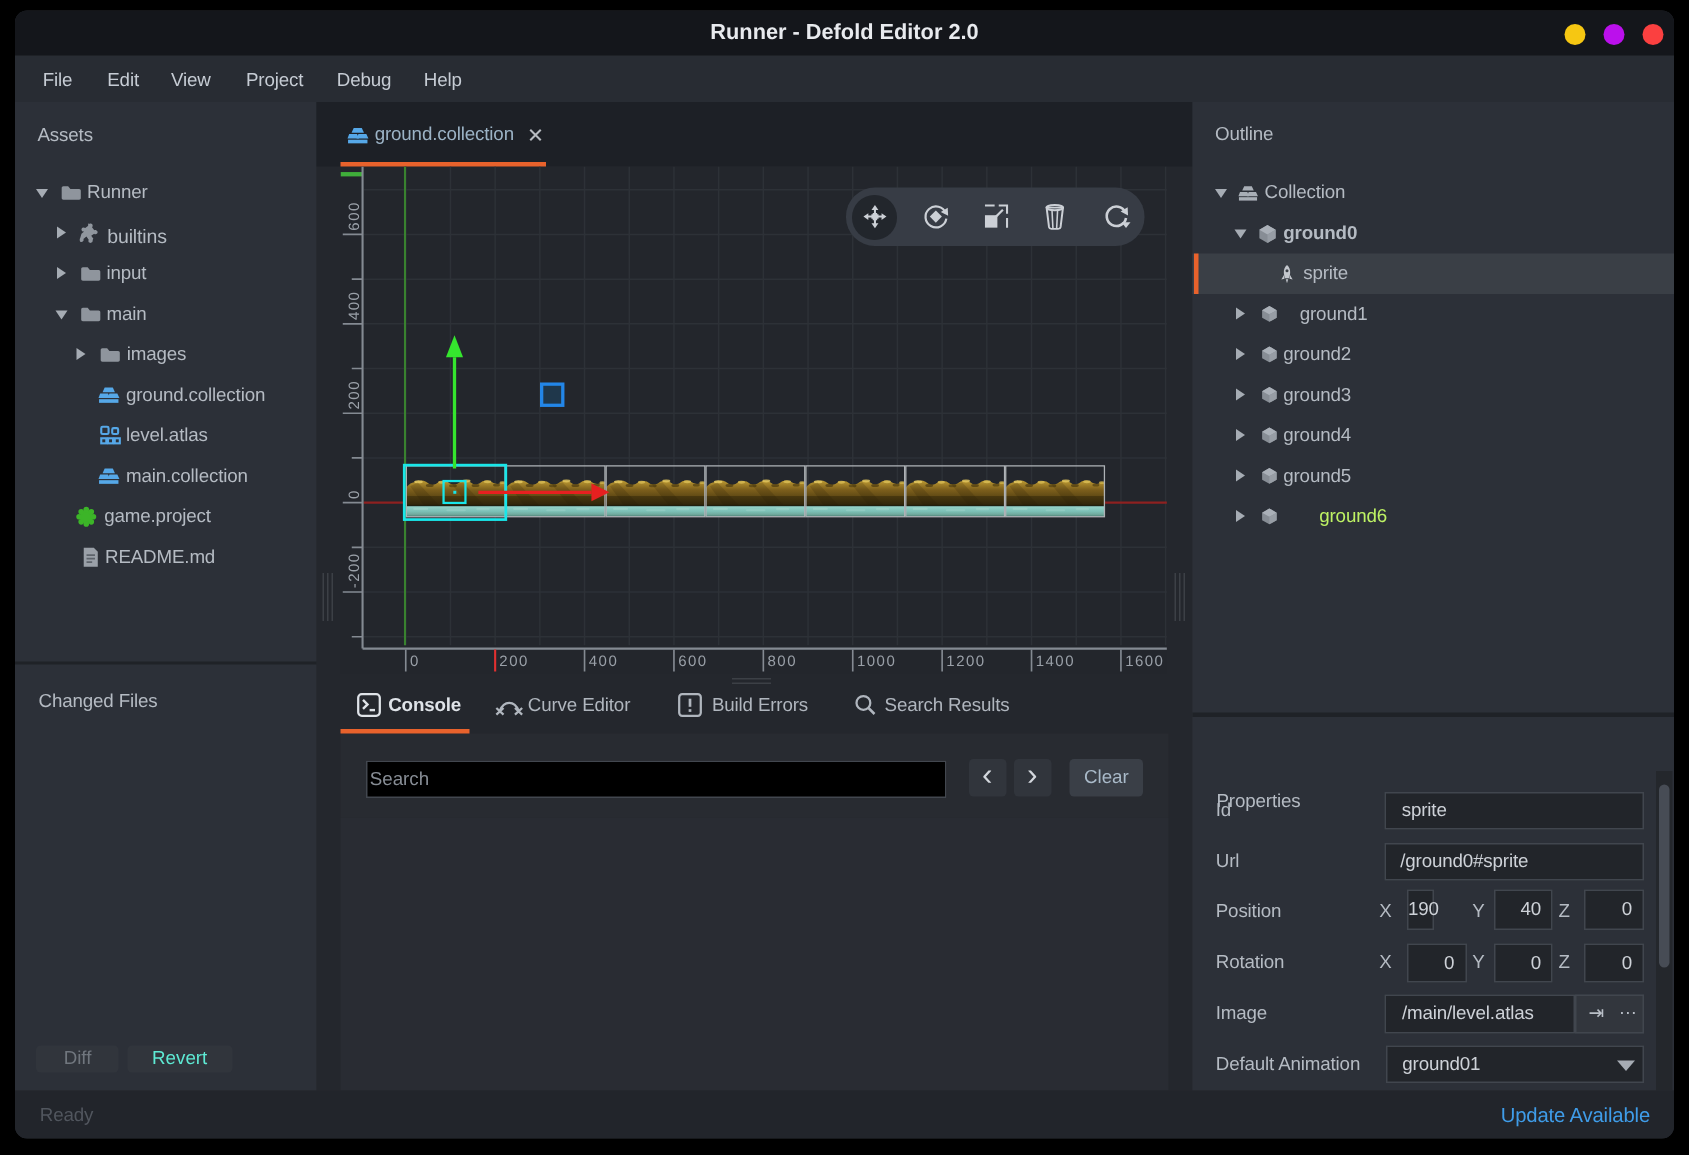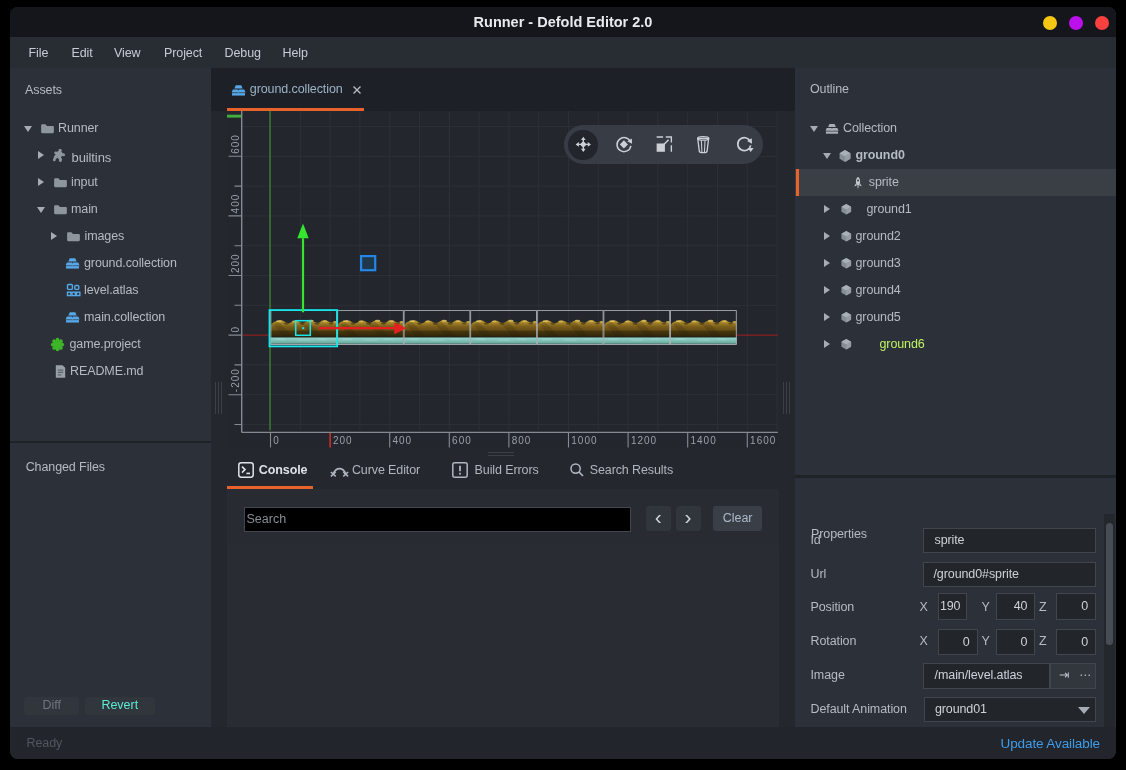--- a/index.html
+++ b/index.html
@@ -340,21 +340,21 @@
     </svg>
 <div class="txt" style="left:845.5px; top:329.85px; font-size:12.5px; color:#bef264; font-weight:normal;margin-left:24px;">ground6</div>
 <div class="abs" style="left:785px; top:467.5px; width:320.5px; height:3px; background:#1f2227;"></div>
 <div class="txt" style="left:801px; top:483.5px; font-size:12.5px; color:#b5bbc3; font-weight:normal;margin-top:36px;">Properties</div>
 <div class="txt" style="left:800.5px; top:526.1px; font-size:12.5px; color:#b5bbc3; font-weight:normal;">Id</div>
 <div class="ibox" style="left:913px; top:520.7px; width:173px; height:25.3px; line-height:23.3px; padding-left:10.5px;">sprite</div>
 <div class="txt" style="left:800.5px; top:559.7px; font-size:12.5px; color:#b5bbc3; font-weight:normal;">Url</div>
 <div class="ibox" style="left:913px; top:554.8px; width:173px; height:24.8px; line-height:22.8px; padding-left:9.5px;">/ground0#sprite</div>
 <div class="txt" style="left:800.5px; top:593.4px; font-size:12.5px; color:#b5bbc3; font-weight:normal;">Position</div>
 <div class="txt" style="left:909.5px; top:592.8px; font-size:12.5px; color:#b5bbc3; font-weight:normal;">X</div>
-<div class="ibox" style="left:927.7px; top:586.3px; width:29px; height:26.4px; line-height:24.4px; text-align:center; padding-right:4px;">190</div>
+<div class="ibox" style="left:927.7px; top:586.3px; width:18px; height:26.4px; line-height:24.4px; text-align:left; padding-right:4px;">190</div>
 <div class="txt" style="left:971.5px; top:592.8px; font-size:12.5px; color:#b5bbc3; font-weight:normal;">Y</div>
 <div class="ibox" style="left:985.5px; top:586.3px; width:39.9px; height:26.4px; line-height:24.4px; text-align:right; padding-right:7px;">40</div>
 <div class="txt" style="left:1029px; top:592.8px; font-size:12.5px; color:#b5bbc3; font-weight:normal;">Z</div>
 <div class="ibox" style="left:1046.1px; top:586.3px; width:39.9px; height:26.4px; line-height:24.4px; text-align:right; padding-right:7px;">0</div>
 <div class="txt" style="left:800.5px; top:627.1px; font-size:12.5px; color:#b5bbc3; font-weight:normal;">Rotation</div>
 <div class="txt" style="left:909.5px; top:626.5px; font-size:12.5px; color:#b5bbc3; font-weight:normal;">X</div>
 <div class="ibox" style="left:927.7px; top:621.5px; width:39.9px; height:26.2px; line-height:24.2px; text-align:right; padding-right:7px;">0</div>
 <div class="txt" style="left:971.5px; top:626.5px; font-size:12.5px; color:#b5bbc3; font-weight:normal;">Y</div>
 <div class="ibox" style="left:985.5px; top:621.5px; width:39.9px; height:26.2px; line-height:24.2px; text-align:right; padding-right:7px;">0</div>
 <div class="txt" style="left:1029px; top:626.5px; font-size:12.5px; color:#b5bbc3; font-weight:normal;">Z</div>

